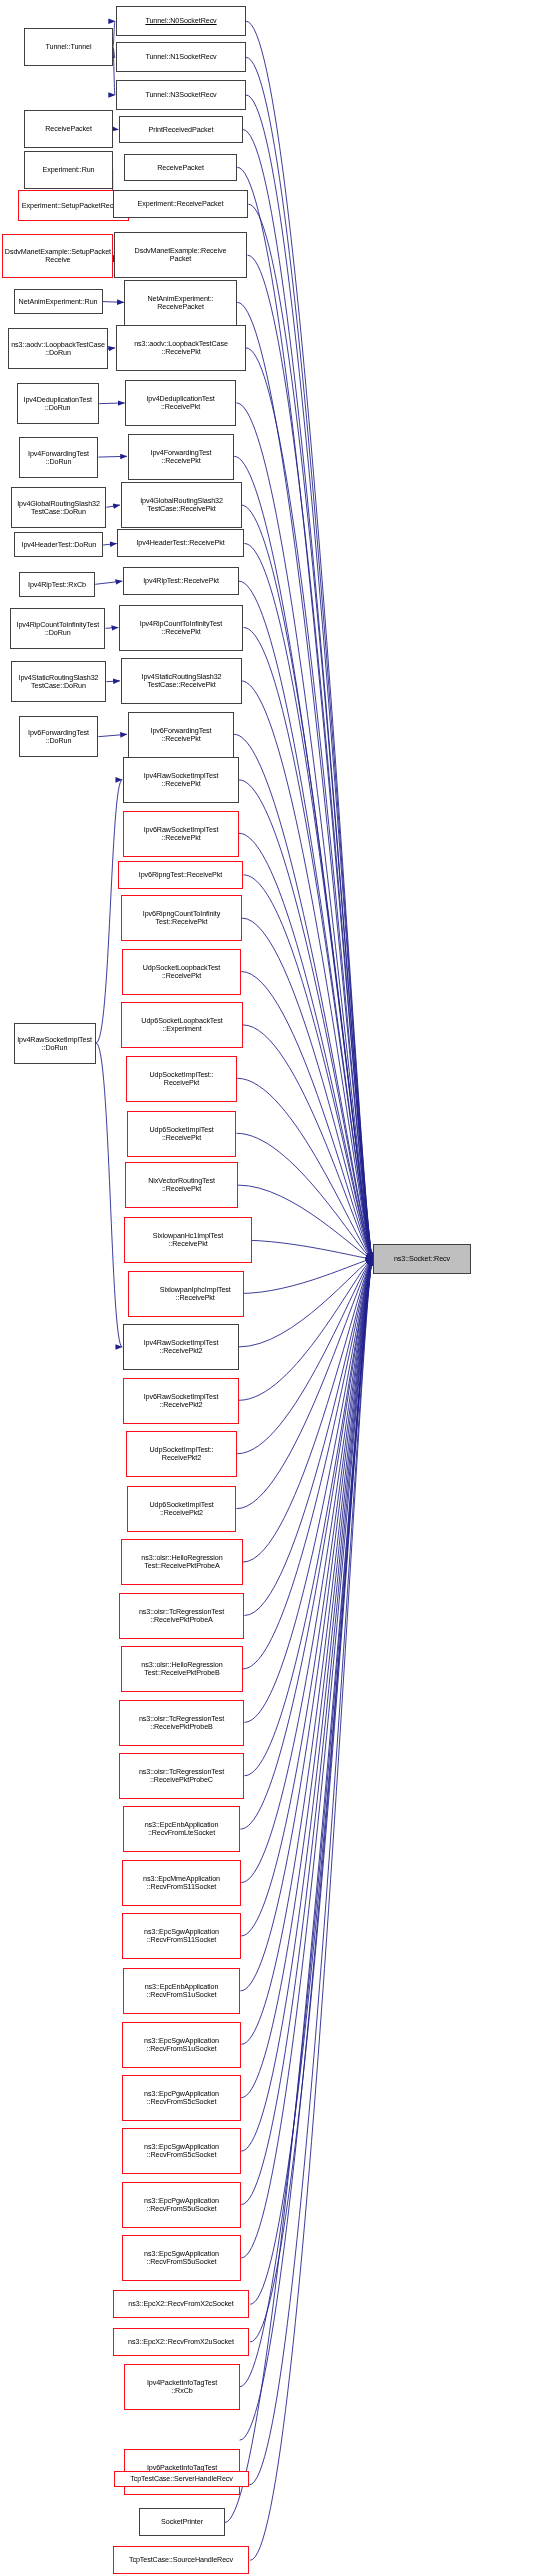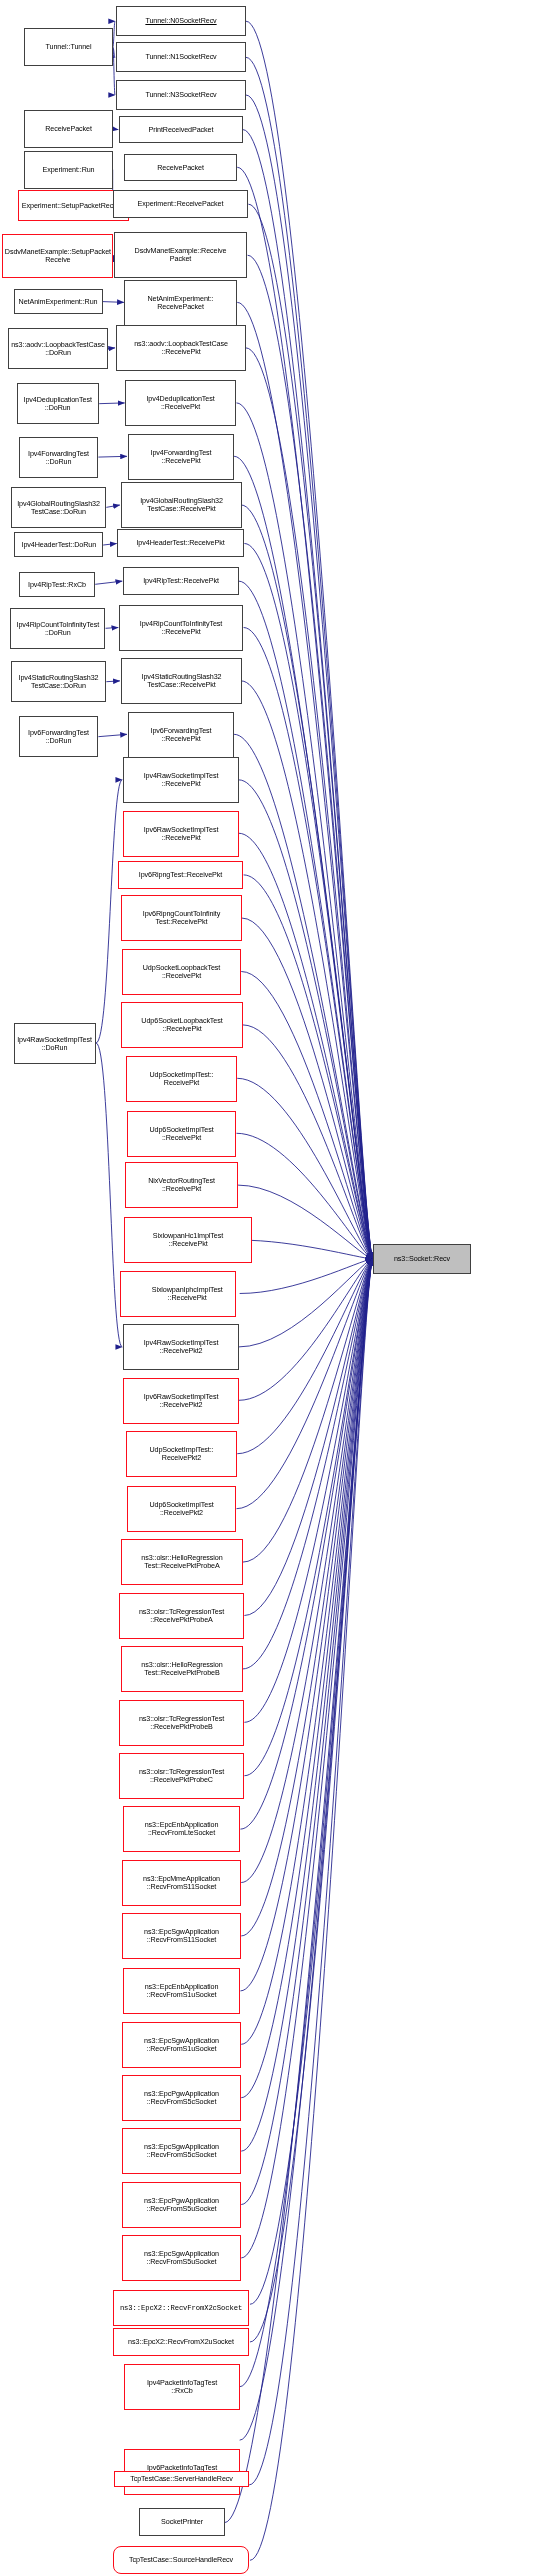--- a/index.html
+++ b/index.html
@@ -153,30 +153,30 @@
       <div class="node black" style="left: 123px; top: 757px; width: 116px; height: 46px;">Ipv4RawSocketImplTest
 ::ReceivePkt</div>
       <div class="node red" style="left: 123px; top: 811px; width: 116px; height: 46px;">Ipv6RawSocketImplTest
 ::ReceivePkt</div>
       <div class="node red" style="left: 118px; top: 861px; width: 125px; height: 28px;">Ipv6RipngTest::ReceivePkt</div>
       <div class="node red" style="left: 121px; top: 895px; width: 121px; height: 46px;">Ipv6RipngCountToInfinity
 Test::ReceivePkt</div>
       <div class="node red" style="left: 122px; top: 949px; width: 119px; height: 46px;">UdpSocketLoopbackTest
 ::ReceivePkt</div>
       <div class="node red" style="left: 121px; top: 1002px; width: 122px; height: 46px;">Udp6SocketLoopbackTest
-::ReceivePkt</div>
+::Experiment</div>
       <div class="node red" style="left: 126px; top: 1056px; width: 111px; height: 46px;">UdpSocketImplTest::
 ReceivePkt</div>
       <div class="node red" style="left: 127px; top: 1111px; width: 109px; height: 46px;">Udp6SocketImplTest
 ::ReceivePkt</div>
       <div class="node red" style="left: 125px; top: 1162px; width: 113px; height: 46px;">NixVectorRoutingTest
 ::ReceivePkt</div>
       <div class="node red" style="left: 124px; top: 1217px; width: 128px; height: 46px;">SixlowpanHc1ImplTest
 ::ReceivePkt</div>
-      <div class="node red" style="left: 120px; top: 1271px; width: 116px; height: 46px; padding-left: 20px;">SixlowpanIphcImplTest
+      <div class="node red" style="left: 128px; top: 1271px; width: 116px; height: 46px; padding-left: 20px;">SixlowpanIphcImplTest
 ::ReceivePkt</div>
       <div class="node black" style="left: 123px; top: 1324px; width: 116px; height: 46px;">Ipv4RawSocketImplTest
 ::ReceivePkt2</div>
       <div class="node red" style="left: 123px; top: 1378px; width: 116px; height: 46px;">Ipv6RawSocketImplTest
 ::ReceivePkt2</div>
       <div class="node red" style="left: 126px; top: 1431px; width: 111px; height: 46px;">UdpSocketImplTest::
 ReceivePkt2</div>
       <div class="node red" style="left: 127px; top: 1486px; width: 109px; height: 46px;">Udp6SocketImplTest
 ::ReceivePkt2</div>
       <div class="node red" style="left: 121px; top: 1539px; width: 122px; height: 46px;">ns3::olsr::HelloRegression
@@ -200,25 +200,25 @@
       <div class="node red" style="left: 122px; top: 2022px; width: 119px; height: 46px;">ns3::EpcSgwApplication
 ::RecvFromS1uSocket</div>
       <div class="node red" style="left: 122px; top: 2075px; width: 119px; height: 46px;">ns3::EpcPgwApplication
 ::RecvFromS5cSocket</div>
       <div class="node red" style="left: 122px; top: 2128px; width: 119px; height: 46px;">ns3::EpcSgwApplication
 ::RecvFromS5cSocket</div>
       <div class="node red" style="left: 122px; top: 2182px; width: 119px; height: 46px;">ns3::EpcPgwApplication
 ::RecvFromS5uSocket</div>
       <div class="node red" style="left: 122px; top: 2235px; width: 119px; height: 46px;">ns3::EpcSgwApplication
 ::RecvFromS5uSocket</div>
-      <div class="node red" style="left: 113px; top: 2290px; width: 136px; height: 36px; font-family: Liberation Mono, monospace;">ns3::EpcX2::RecvFromX2cSocket</div>
+      <div class="node red" style="left: 113px; top: 2290px; width: 136px; height: 28px;">ns3::EpcX2::RecvFromX2cSocket</div>
       <div class="node red" style="left: 113px; top: 2328px; width: 136px; height: 28px;">ns3::EpcX2::RecvFromX2uSocket</div>
       <div class="node red" style="left: 124px; top: 2364px; width: 116px; height: 46px;">Ipv4PacketInfoTagTest
 ::RxCb</div>
       <div class="node red" style="left: 124px; top: 2417px; width: 116px; height: 46px; margin-top: 32px;">Ipv6PacketInfoTagTest
 ::RxCb</div>
       <div class="node red" style="left: 114px; top: 2471px; width: 135px; height: 16px;">TcpTestCase::ServerHandleRecv</div>
       <div class="node black" style="left: 139px; top: 2508px; width: 86px; height: 28px;">SocketPrinter</div>
-      <div class="node red" style="left: 113px; top: 2546px; width: 136px; height: 28px; border-radius: 8px;">TcpTestCase::SourceHandleRecv</div>
+      <div class="node red" style="left: 113px; top: 2546px; width: 136px; height: 28px;">TcpTestCase::SourceHandleRecv</div>
       <div class="node target" style="left: 373px; top: 1244px; width: 98px; height: 30px;">ns3::Socket::Recv</div>
     </div>
 </div>
 
 
 </body></html>

